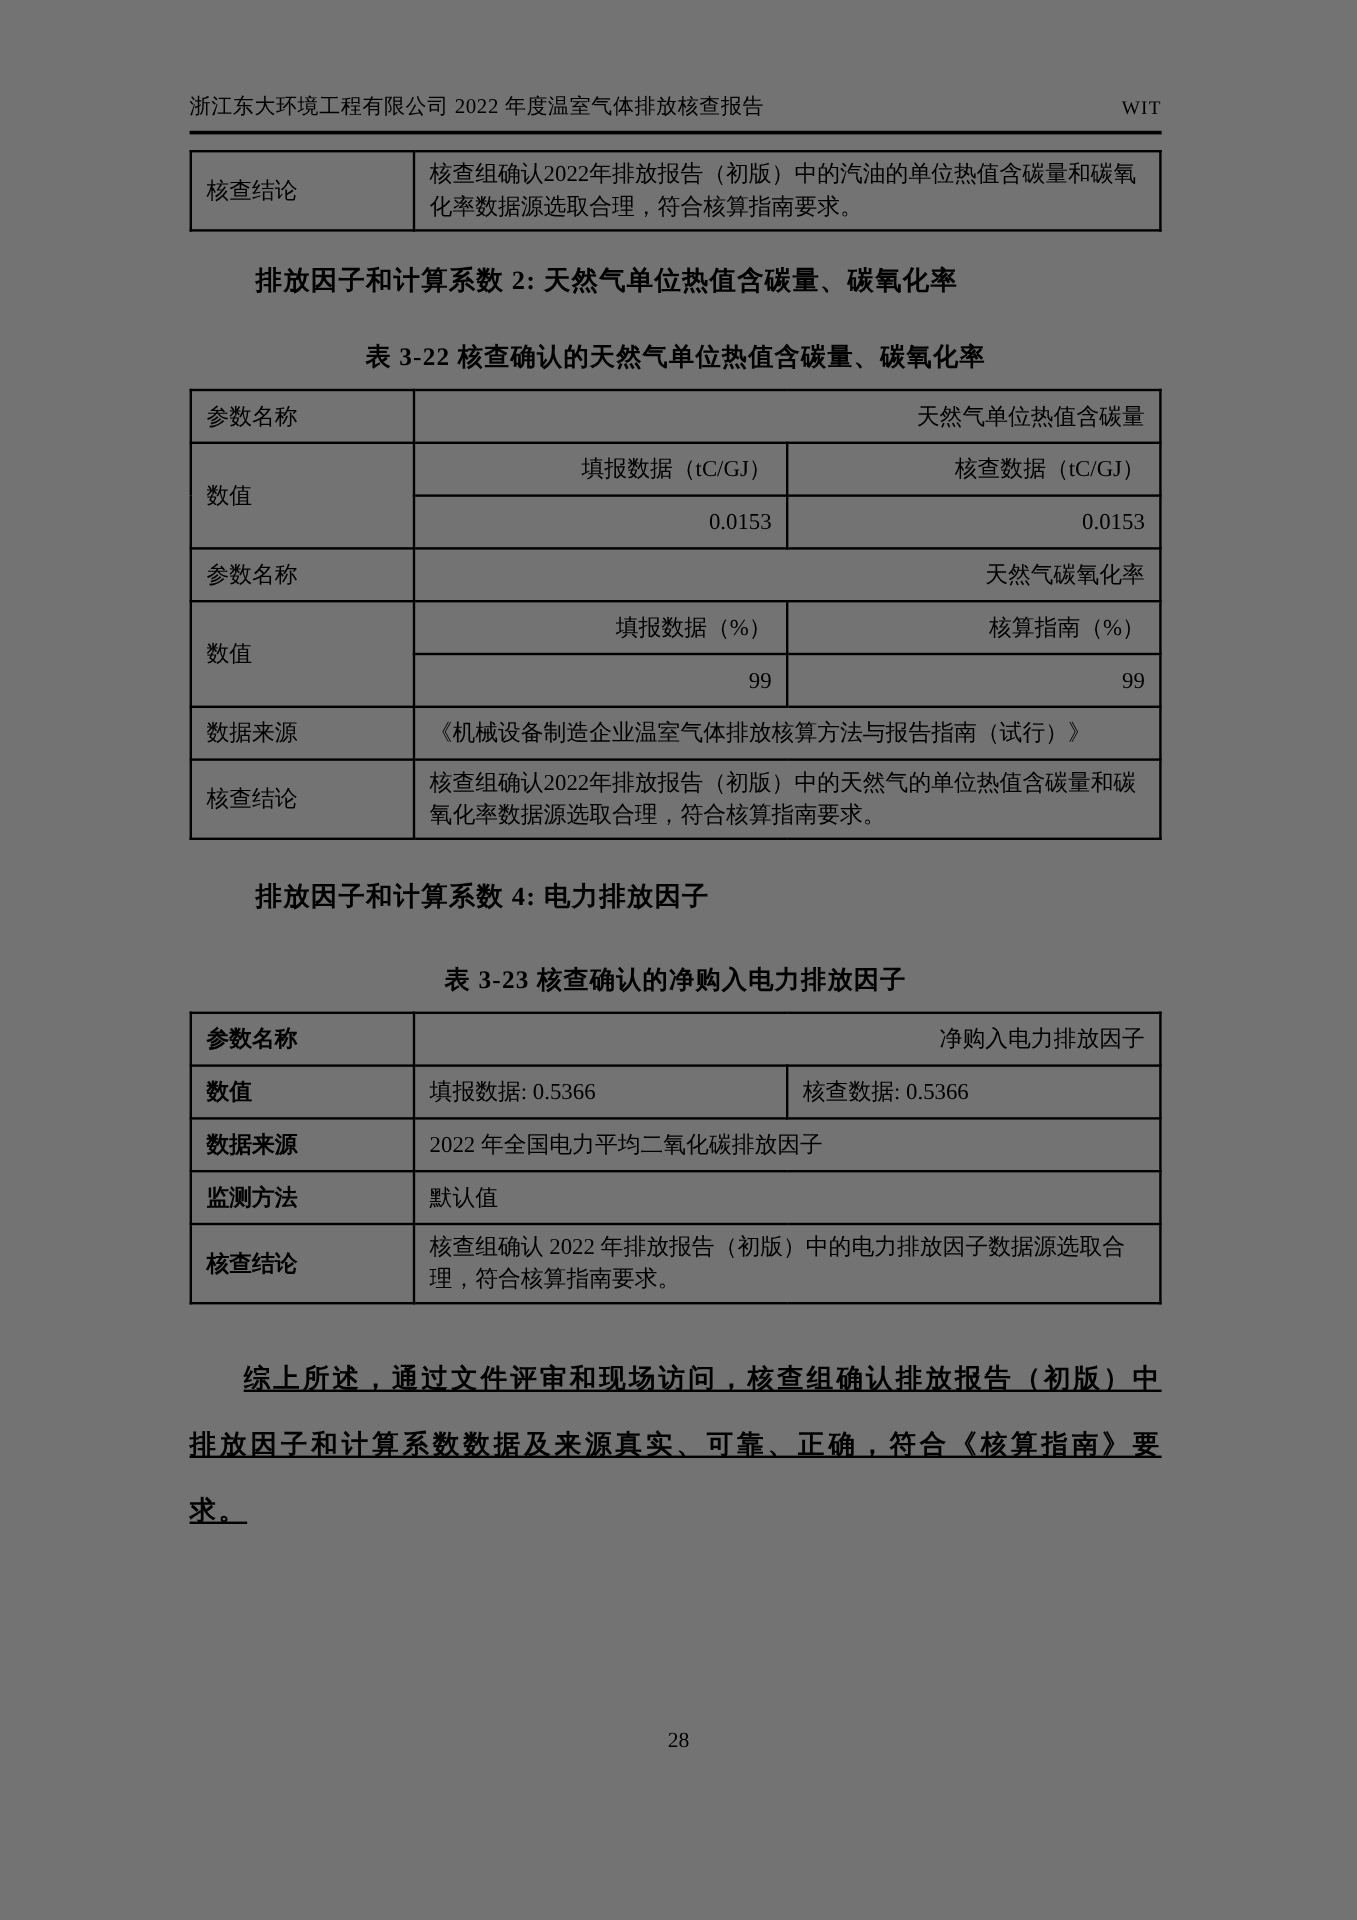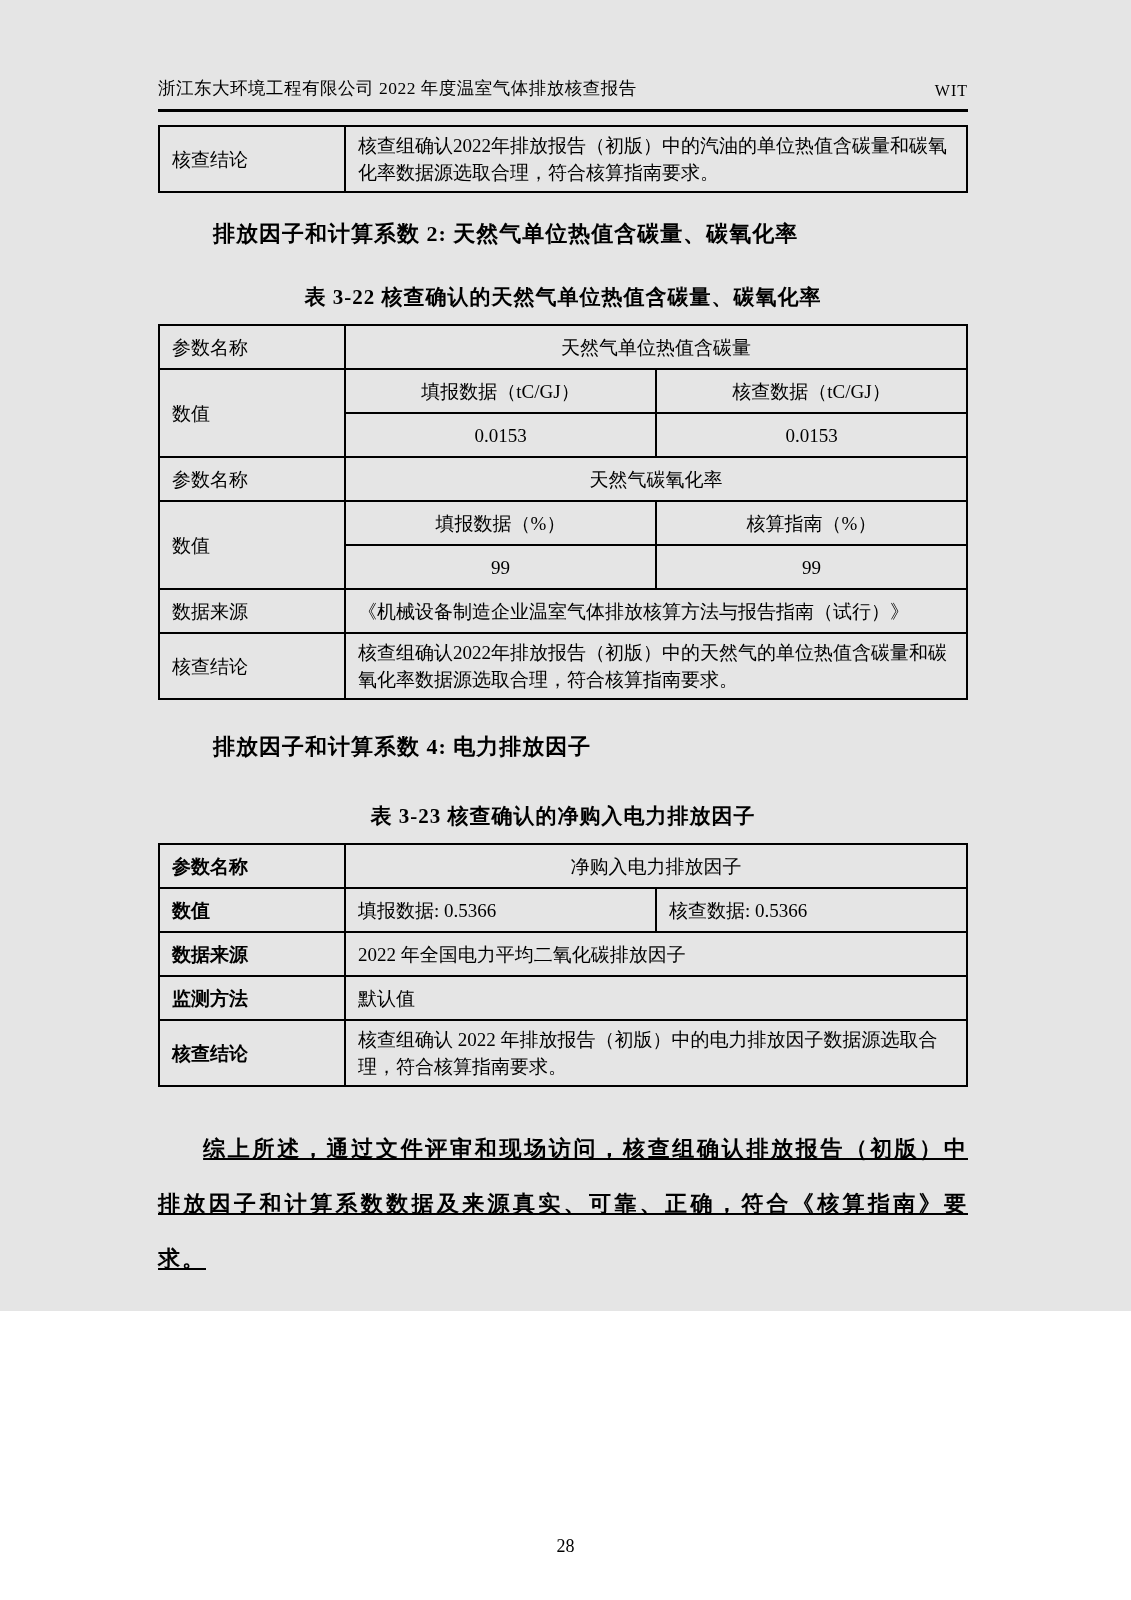--- a/index.html
+++ b/index.html
@@ -2,21 +2,21 @@
 <html><head>
 <meta charset="utf-8">
 <style>
   * { margin:0; padding:0; box-sizing:border-box; }
   html,body { background:#ffffff; }
   body {
     width:1131px; height:1600px; overflow:hidden;
     font-family:"Liberation Serif","DejaVu Serif",serif;
     color:#000;
   }
-  .page { position:relative; width:1131px; height:1311px; background:#e5e5e5; }
+  .page { position:relative; width:1131px; height:1600px; background:#737373; }
   .content { padding:0 163px 0 158px; }
 
   
   .header {
     padding-top:76px; padding-bottom:9px;
     display:flex; justify-content:space-between; align-items:flex-end;
     border-bottom:3px solid #000;
   }
   .header-title { font-size:17.5px; letter-spacing:0.5px; }
   .header-brand { font-size:16px; letter-spacing:1px; }
@@ -25,21 +25,21 @@
   table.doc-table { width:100%; border-collapse:collapse; table-layout:fixed; margin-top:13px; }
   table.doc-table td {
     border:2.5px solid #000;
     font-size:19px; line-height:27px;
     padding:5px 12px; height:44px;
     vertical-align:middle;
     word-break:break-all;
   }
   col.c1 { width:186px; }
   td.lbl  { text-align:left; }
-  td.ctr  { text-align:center;margin-top:30px; }
+  td.ctr  { text-align:right;margin-top:30px; }
   td.lft  { text-align:left; }
   table.bold-labels td.lbl { font-weight:bold; }
 
   
   .section-heading {
     margin:26px 0 0; padding-left:55px;
     font-size:22px; font-weight:bold; letter-spacing:1px;
   }
   .table-title {
     margin:34px 0 0; text-align:center;
@@ -53,21 +53,21 @@
   
   .closing {
     margin-top:34px;
     font-size:22px; font-weight:bold;
     line-height:55px; letter-spacing:2px;
     text-indent:2.05em; text-align:justify;text-decoration:underline;
   }
 
   
   .footer {
-    position:absolute; left:0; top:1536px; width:100%;
+    position:absolute; left:0; top:1440px; width:100%;
     text-align:center; font-size:18px;
   }
 </style>
 </head>
 <body>
 
 <div class="page">
   <div class="content">
 
     <div class="header">

